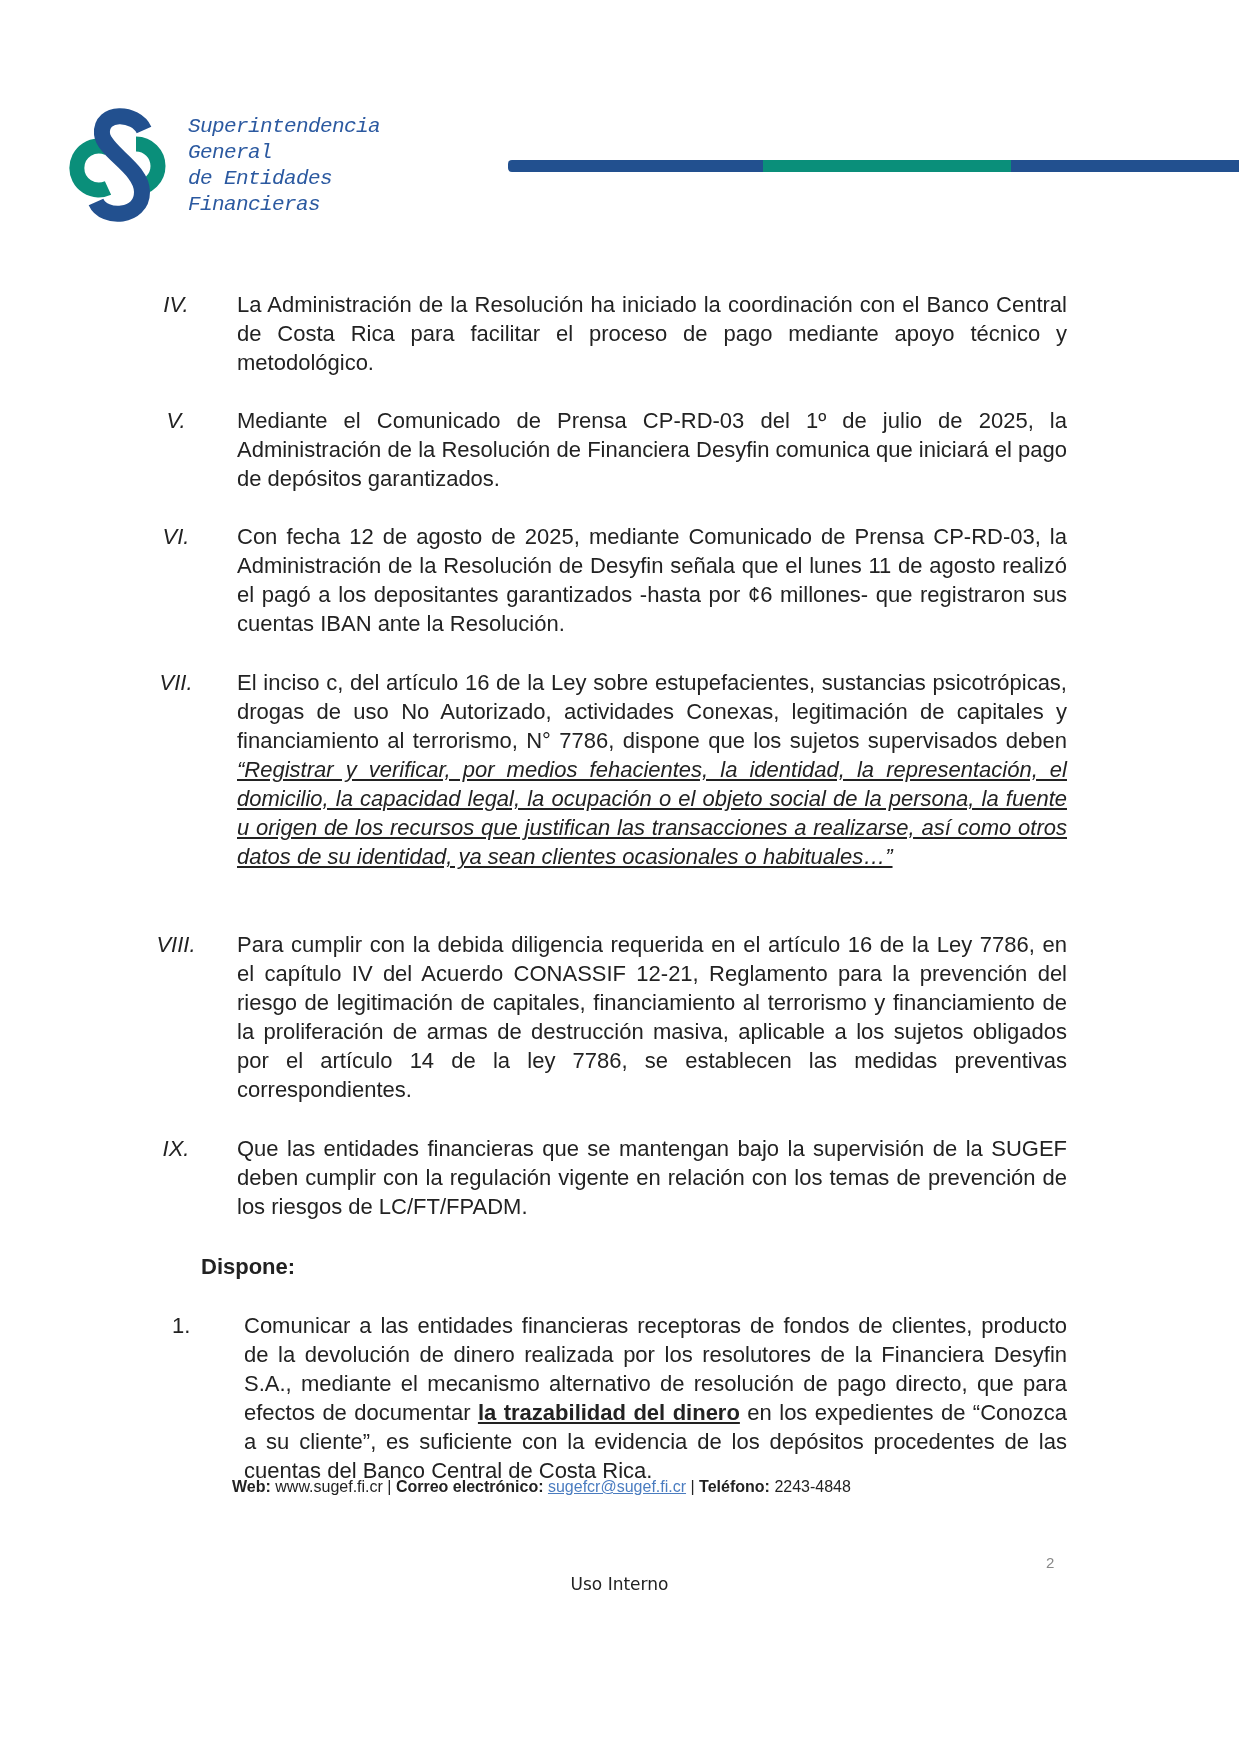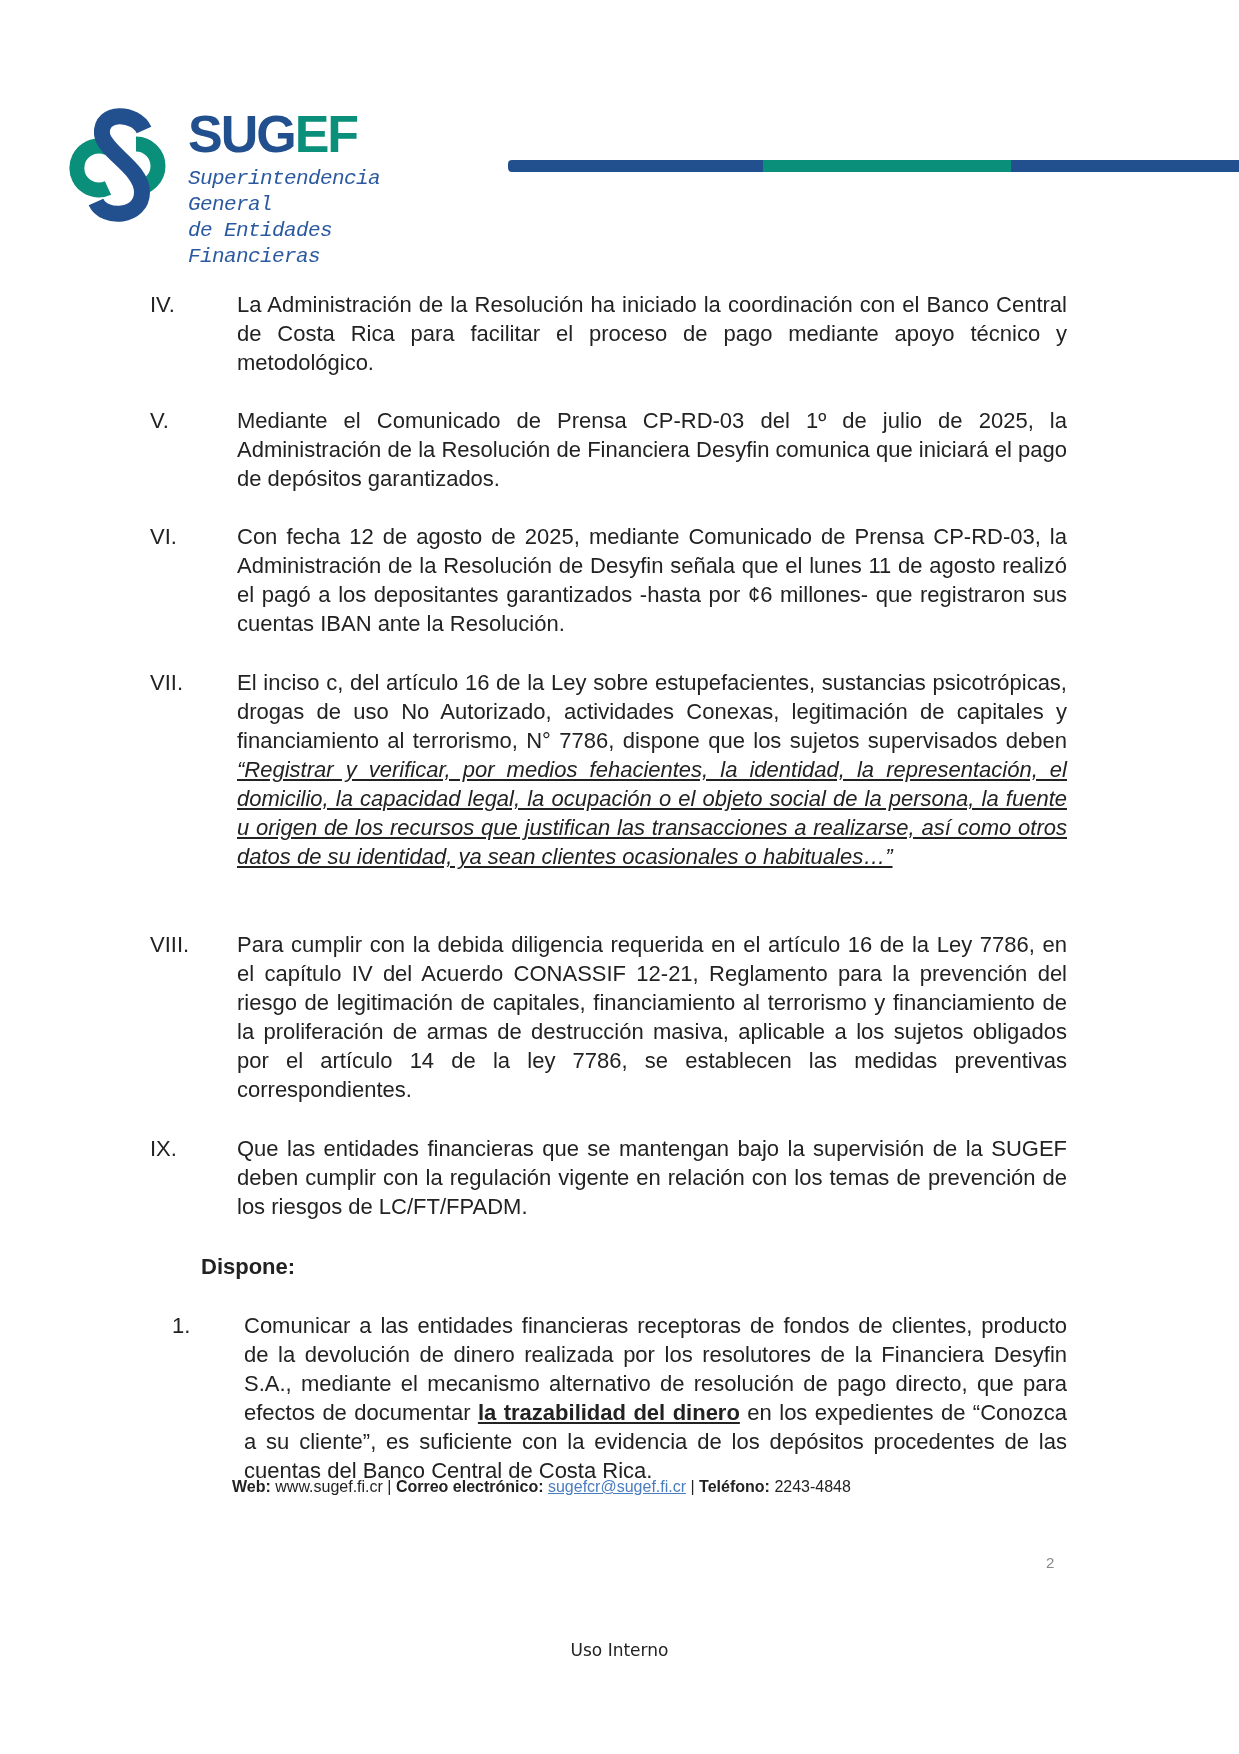--- a/index.html
+++ b/index.html
@@ -16,53 +16,52 @@
     .logo-sub { font-family: Liberation Mono, monospace; font-style: italic; font-size: 21px; color: #2b59a0; line-height: 26px; letter-spacing: -0.6px; margin-top: 6px; }
 
     .header-bar { position: absolute; top: 160px; left: 508px; height: 12px; display: flex; width: 731px; }
     .bar-seg { height: 12px; }
     .bar-seg.blue1 { width: 255px; background: #22508f; border-radius: 4px 0 0 4px; }
     .bar-seg.teal { width: 248px; background: #0a8f7a; }
     .bar-seg.blue2 { flex: 1; background: #22508f; }
 
     .content { position: absolute; left: 0; top: 0; width: 1239px; }
     .item { position: absolute; left: 150px; width: 920px; font-size: 22px; line-height: 29px; }
-    .item .num { position: absolute; left: 0; width: 52px; text-align: left; }
+    .item .num { position: absolute; left: 0; width: 52px; text-align: center; font-style: italic; }
     .item .text { position: absolute; left: 87px; width: 830px; text-align: justify; }
     .item .text em { font-style: italic; text-decoration: underline; }
 
     .dispone { position: absolute; left: 201px; top: 1252px; font-size: 22px; font-weight: bold; line-height: 29px; }
 
     .disp-item { position: absolute; left: 150px; width: 920px; top: 1311px; font-size: 22px; line-height: 29px; }
     .disp-item .num { position: absolute; left: 22px; }
     .disp-item .text { position: absolute; left: 94px; width: 823px; text-align: justify; }
     .disp-item .text .bu { font-weight: bold; text-decoration: underline; }
 
     .footer { position: absolute; left: 232px; top: 1477px; font-size: 16px; line-height: 20px; color: #222; white-space: nowrap; }
     .footer b { font-weight: bold; }
     .footer a { color: #4a7cc0; text-decoration: underline; }
     .page-num { position: absolute; left: 1046px; top: 1554px; font-size: 15px; color: #888888; }
 
-    .classification { position: absolute; left: 0; width: 1239px; top: 1640px; text-align: center; font-family: "DejaVu Sans", sans-serif; font-size: 17px; color: #222; }
+    .classification { position: absolute; left: 0; width: 1239px; top: 1574px; text-align: center; font-family: "DejaVu Sans", sans-serif; font-size: 17px; color: #222; }
   </style>
 </head>
 <body>
 
 <div class="header">
   <div class="logo">
     <svg class="logo-mark" viewBox="0 0 116 116" width="116" height="116">
 
       <path d="M44 40 A22 22 0 1 0 44 80" fill="none" stroke="#0a8f7a" stroke-width="15" stroke-linecap="butt"></path>
 
       <path d="M72 36 A22 22 0 1 1 72 80" fill="none" stroke="#0a8f7a" stroke-width="15" stroke-linecap="butt"></path>
 
       <path d="M80 22 C 72 4, 36 2, 38 26 C 40 44, 78 60, 78 84 C 78 110, 40 112, 32 94" fill="none" stroke="#22508f" stroke-width="16" stroke-linecap="butt"></path>
     </svg>
     <div class="logo-wordmark">
-      <div class="logo-sugef"><span class="sug">SUG</span><span class="ef">EF</span></div>
       <div class="logo-sub">Superintendencia General</div>
       <div class="logo-sub" style="margin-top:0">de Entidades Financieras</div>
     </div>
   </div>
   <div class="header-bar">
     <div class="bar-seg blue1"></div>
     <div class="bar-seg teal"></div>
     <div class="bar-seg blue2"></div>
   </div>
 </div>

